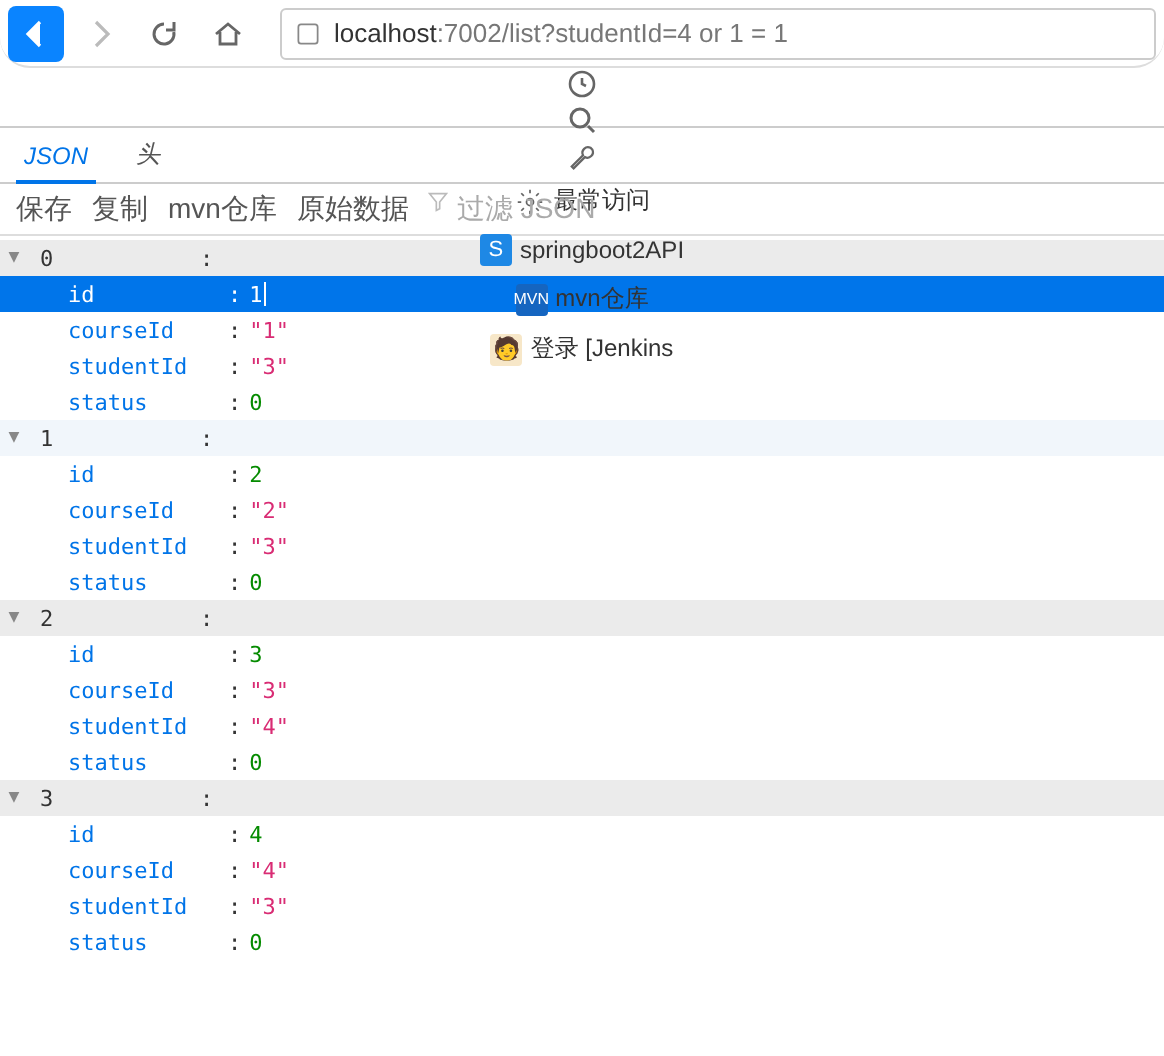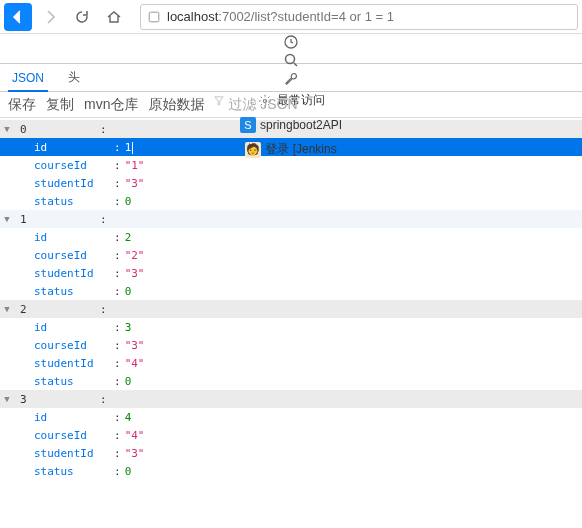--- a/index.html
+++ b/index.html
@@ -1,36 +1,36 @@
 <!DOCTYPE html>
 <html><head>
 <meta charset="utf-8">
 <style>
   * { box-sizing: border-box; margin: 0; padding: 0; }
   body { font-family: "Segoe UI", Arial, sans-serif; font-size: 12px; color: #333; width: 582px; height: 528px; overflow: hidden; background: #fff; }
   
-  .nav-bar { display: flex; align-items: center; height: 34px; border-bottom: 1px solid #ddd; padding: 0 4px; gap: 4px; }
+  .nav-bar { display: flex; align-items: center; height: 34px; border-bottom: 1px solid #ddd; padding: 0 4px; gap: 4px; border-radius: 15px; }
   .nav-btn { width: 28px; height: 28px; display: flex; align-items: center; justify-content: center; color: #666; border-radius: 4px; }
   .nav-btn svg { width: 16px; height: 16px; }
   .url-bar { flex: 1; display: flex; align-items: center; height: 26px; border: 1px solid #ccc; border-radius: 3px; margin-left: 8px; padding: 0 6px; gap: 6px; background: #fff; }
   .url-lock { display: flex; align-items: center; }
   .url-text { flex: 1; font-size: 13px; white-space: nowrap; overflow: hidden; }
   .url-host { color: #333; }
   .url-port { color: #777; }
   .url-path { color: #777; }
   
   .bookmarks-bar { display: flex; align-items: center; height: 30px; border-bottom: 1px solid #ccc; padding: 0 4px; gap: 2px; font-size: 12px; flex-direction: column; }
   .bm-btn { width: 28px; height: 26px; display: flex; align-items: center; justify-content: center; color: #666; }
   .bm-icon { display: flex; align-items: center; justify-content: center; width: 16px; height: 16px; }
   .bm-item { display: flex; align-items: center; gap: 4px; padding: 3px 6px; color: #333; }
   .bm-item .favicon { width: 16px; height: 16px; display: flex; align-items: center; justify-content: center; font-size: 11px; border-radius: 2px; }
   .spacer { flex: 1; }
   
   .tabs-bar { display: flex; align-items: end; height: 28px; border-bottom: 1px solid #ccc; padding: 0 8px; gap: 16px; }
-  .tab { padding: 6px 4px 5px; font-size: 12px; color: #555; cursor: pointer; }
+  .tab { padding: 6px 4px 5px; font-size: 12px; color: #555; cursor: pointer; font-style: italic; }
   .tab.active { color: #0074e8; border-bottom: 2px solid #0074e8; margin-bottom: -1px; }
   
   .tools-bar { display: flex; align-items: center; height: 26px; border-bottom: 1px solid #ddd; padding: 0 8px; gap: 10px; font-size: 14px; color: #555; }
   .tool { cursor: pointer; }
   .filter { display: flex; align-items: flex-start; gap: 4px; color: #aaa; }
   .filter svg { width: 10px; height: 10px; }
   
   .json-view { padding: 2px 0 8px 0; font-family: Consolas, monospace; font-size: 11px; }
   .row { display: flex; align-items: center; height: 18px; }
   .row.obj-head { background: #ebebeb; }
@@ -112,20 +112,24 @@
           <path d="M8 1v2M8 13v2M1 8h2M13 8h2M3 3l1.5 1.5M11.5 11.5 13 13M3 13l1.5-1.5M11.5 4.5 13 3" stroke="#666"></path>
         </svg>
     </span>
     <span>最常访问</span>
   </div>
   <div class="bm-item">
     <span class="favicon" style="background:#1e88e5;color:#fff;">S</span>
     <span>springboot2API</span>
   </div>
   <div class="bm-item">
+    <span class="favicon" style="background:#1565c0;color:#fff;font-size:8px;">MVN</span>
+    <span>mvn仓库</span>
+  </div>
+  <div class="bm-item">
     <span class="favicon" style="background:#f7e7c8;">🧑</span>
     <span>登录 [Jenkins</span>
   </div>
 </div>
 
 <div class="tabs-bar">
   <div class="tab active">JSON</div>
   <div class="tab">头</div>
 </div>
 

